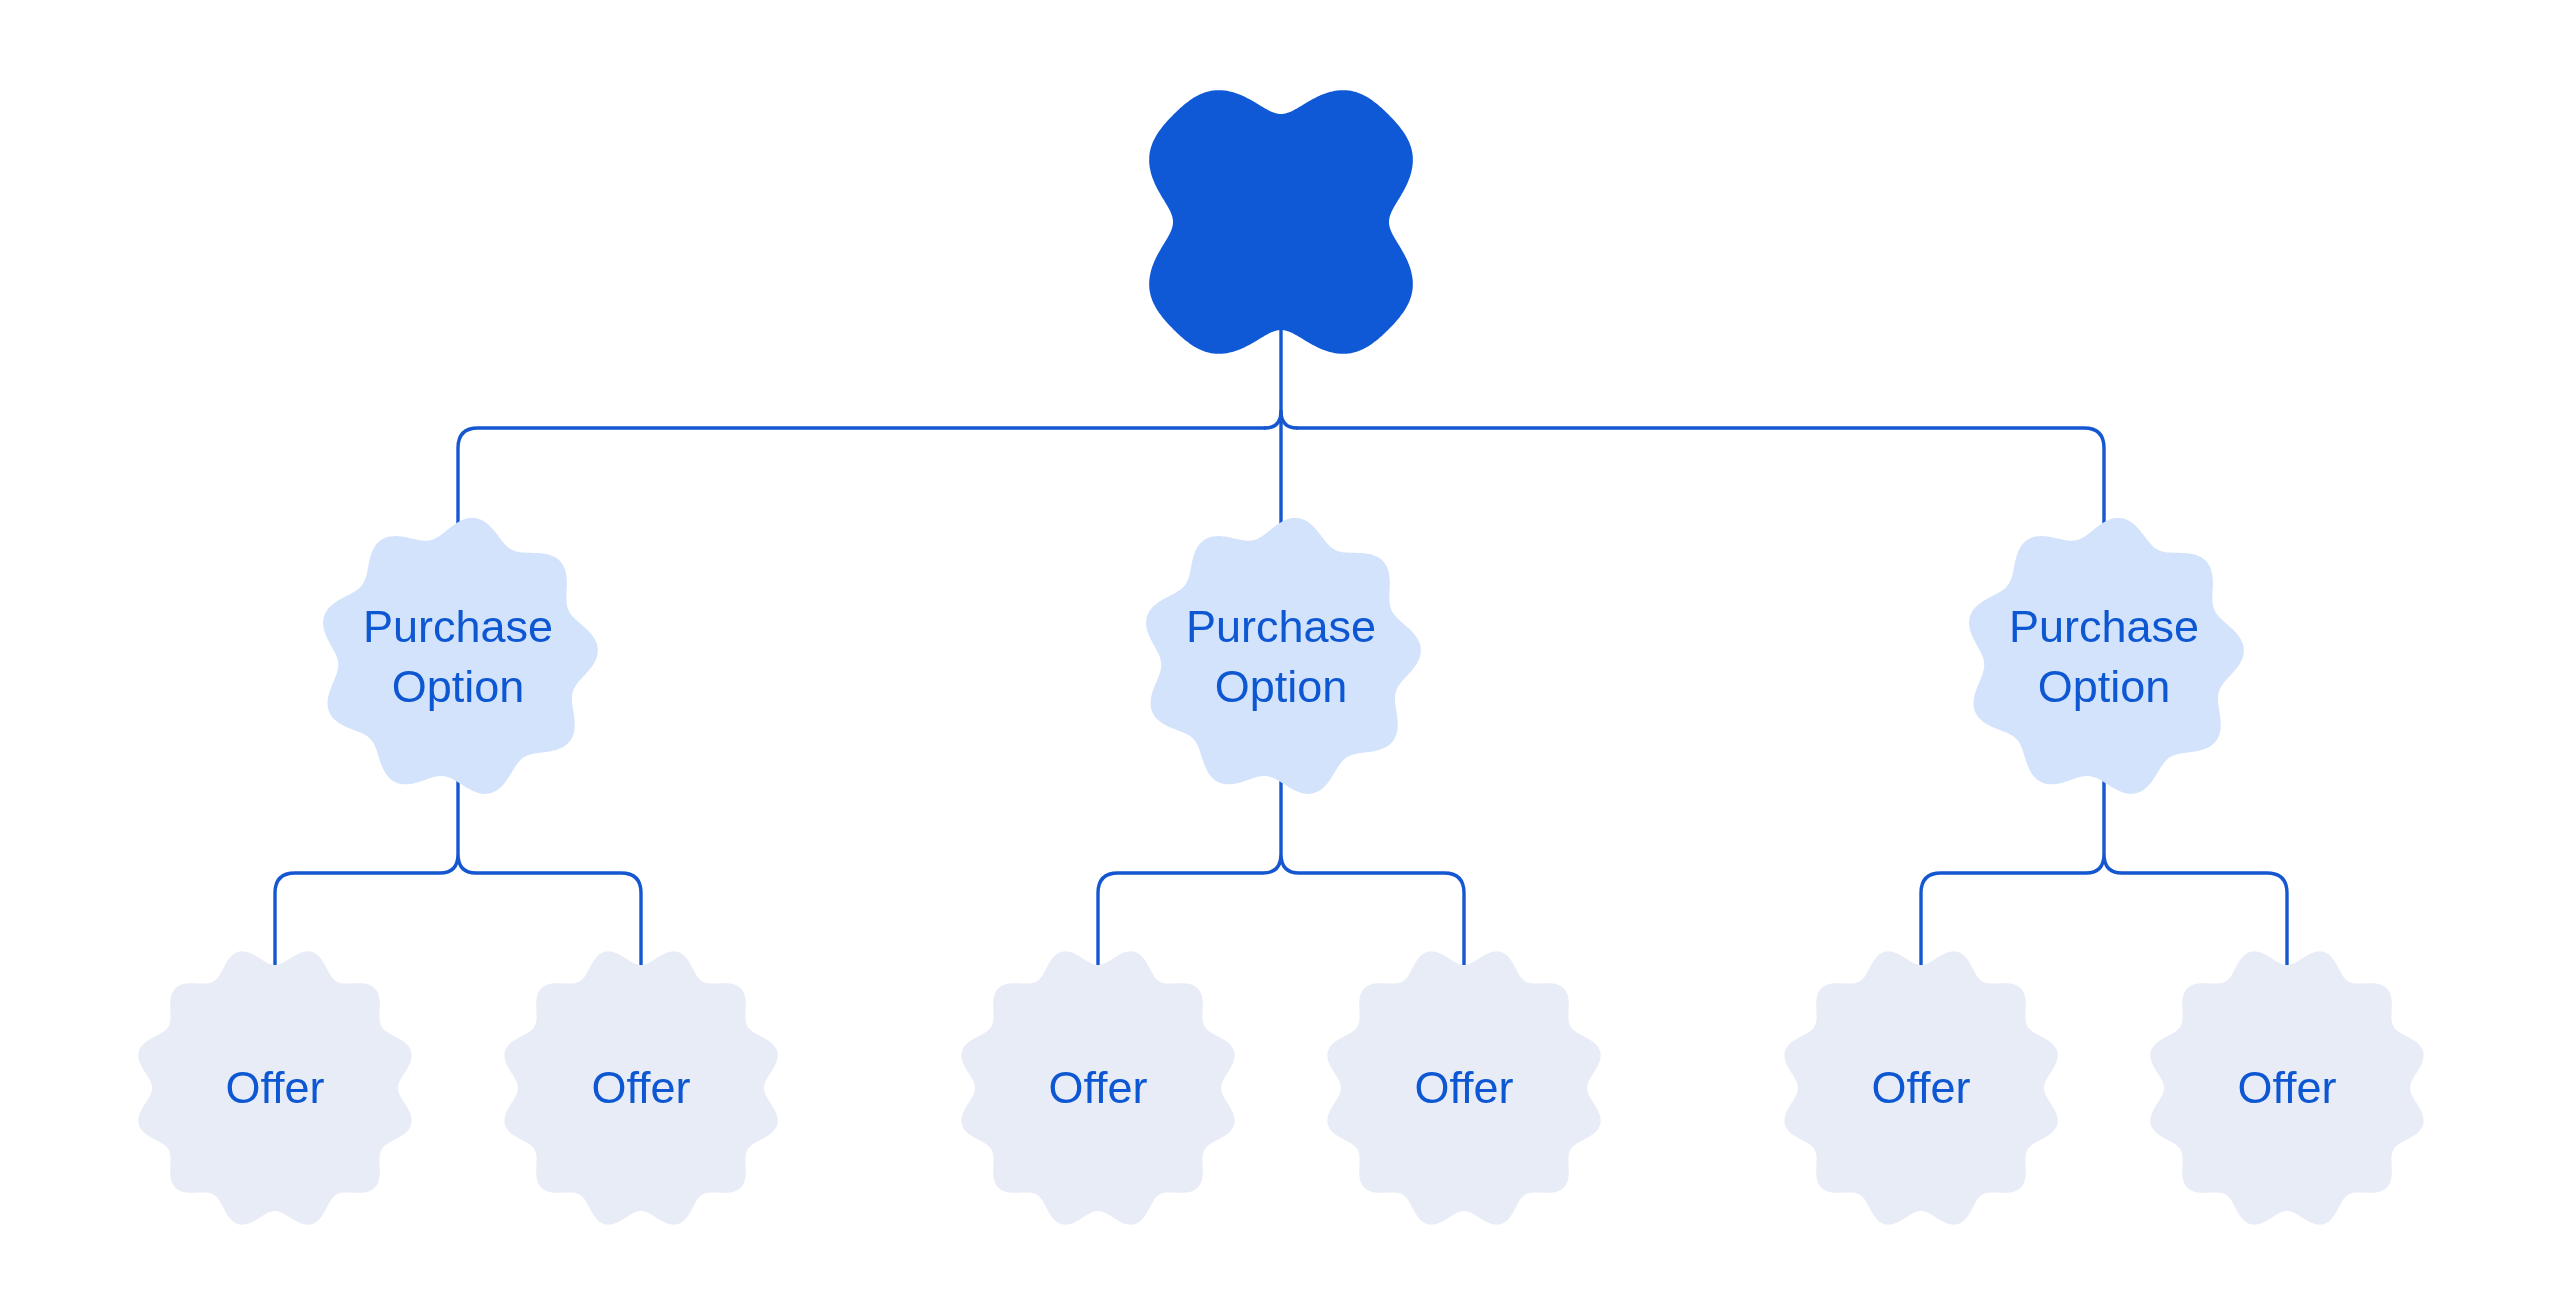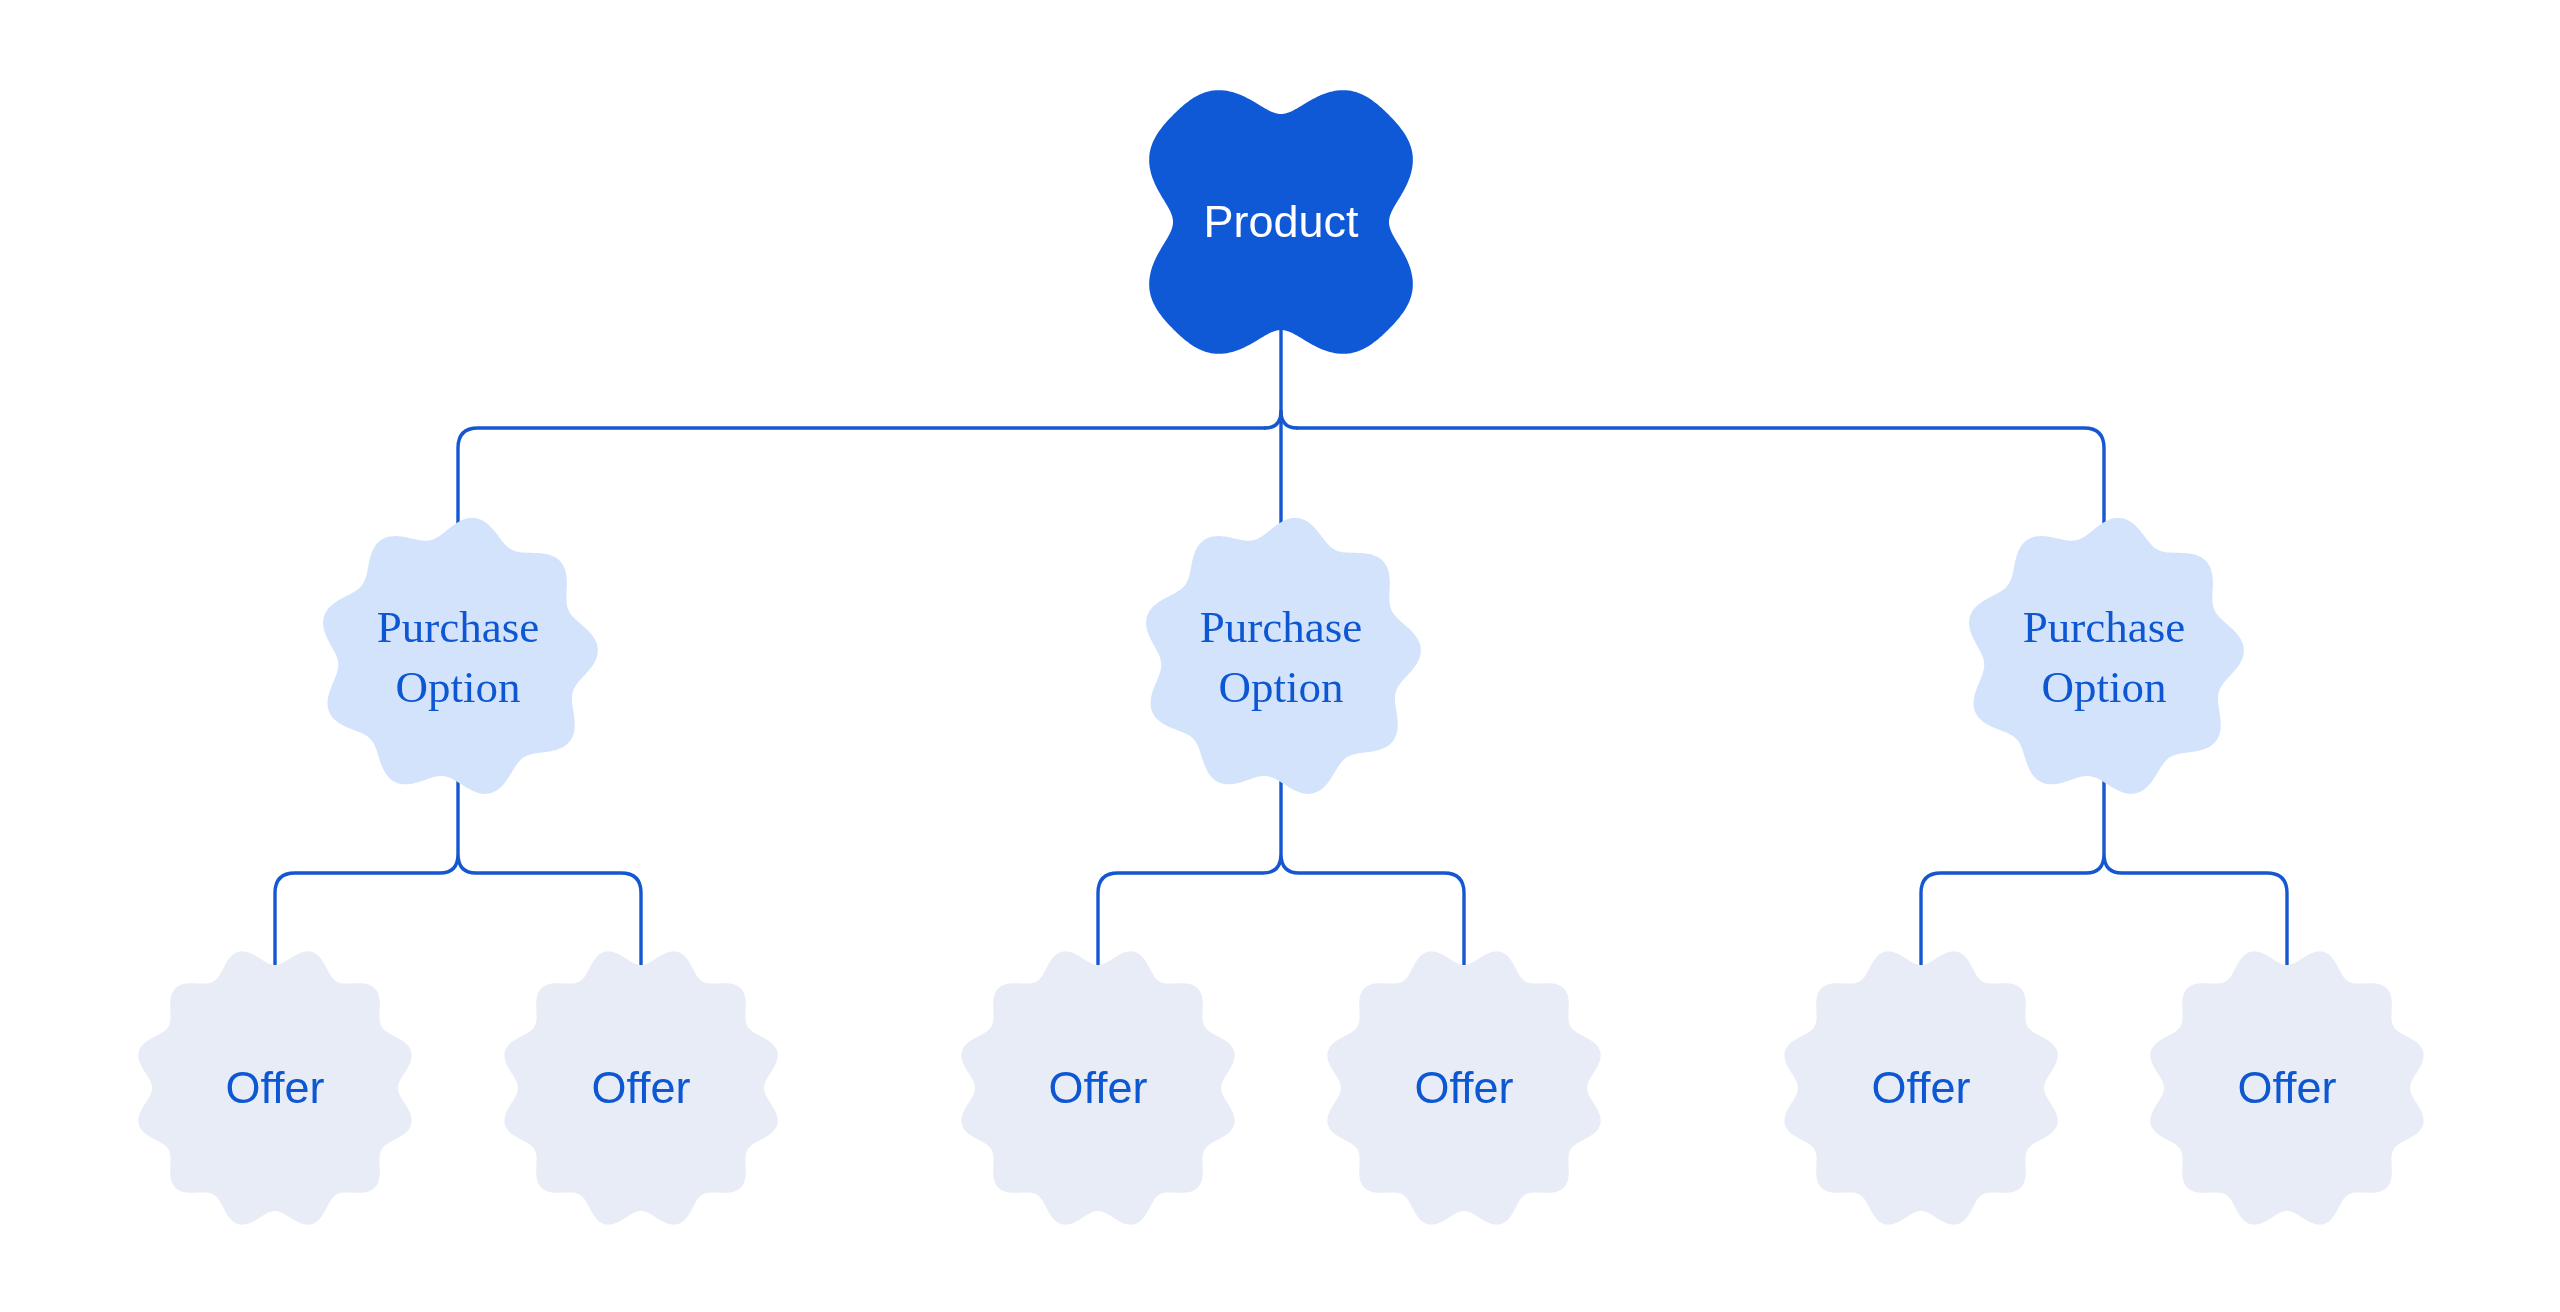--- a/index.html
+++ b/index.html
@@ -34,21 +34,21 @@
   .label{
     position:relative;
     width:240px;
     text-align:center;
     font-size:45px;
     line-height:60px;
     font-weight:400;
     color:var(--label-text,#0d57d2);
   }
   .label-product{color:var(--product-text,#ffffff);}
-  .label-purchase{width:230px;font-family:Liberation Serif, serif;}
+  .label-purchase{width:230px;}
 </style>
 </head>
 <body>
 
 <div class="stage">
 
   <svg class="connectors" viewBox="0 0 2560 1312">
 
     <path class="connector" d="M1281 320 L1281 560"></path>
     <path class="connector" d="M1281 411 Q1281 428 1265 428 M1281 411 Q1281 428 1297 428"></path>
@@ -71,21 +71,20 @@
          M2104 854 Q2104 873 2086 873
          M2104 854 Q2104 873 2122 873
          M2086 873 L1941 873 Q1921 873 1921 893 L1921 975
          M2122 873 L2267 873 Q2287 873 2287 893 L2287 975"></path>
   </svg>
 
   <div class="node" style="left:1121px;top:62px;">
     <svg class="blob" viewBox="-160 -160 320 320">
       <path class="blob-product" d="M108.0 0.0L108.0 0.9L108.1 1.9L108.2 2.8L108.4 3.8L108.6 4.7L108.9 5.7L109.2 6.7L109.5 7.7L109.9 8.6L110.3 9.7L110.8 10.7L111.3 11.7L111.8 12.7L112.4 13.8L113.0 14.9L113.6 16.0L114.2 17.1L114.9 18.2L115.6 19.3L116.3 20.5L117.0 21.7L117.8 22.9L118.5 24.1L119.2 25.3L120.0 26.6L120.7 27.9L121.5 29.2L122.2 30.5L122.9 31.8L123.6 33.1L124.3 34.5L125.0 35.8L125.7 37.2L126.3 38.6L126.9 40.0L127.5 41.4L128.0 42.8L128.6 44.3L129.1 45.7L129.5 47.1L129.9 48.6L130.3 50.0L130.6 51.5L130.9 52.9L131.2 54.3L131.4 55.8L131.6 57.2L131.7 58.6L131.8 60.1L131.8 61.5L131.8 62.9L131.8 64.3L131.7 65.7L131.6 67.0L131.4 68.4L131.2 69.7L130.9 71.1L130.6 72.4L130.3 73.7L129.9 75.0L129.5 76.3L129.0 77.5L128.6 78.8L128.1 80.0L127.5 81.2L126.9 82.4L126.3 83.6L125.7 84.8L125.0 85.9L124.4 87.1L123.7 88.2L122.9 89.3L122.2 90.4L121.4 91.5L120.6 92.6L119.8 93.6L119.0 94.7L118.2 95.7L117.4 96.7L116.5 97.8L115.6 98.8L114.8 99.8L113.9 100.8L113.0 101.7L112.1 102.7L111.2 103.7L110.3 104.6L109.3 105.6L108.4 106.5L107.5 107.5L106.5 108.4L105.6 109.3L104.6 110.3L103.7 111.2L102.7 112.1L101.7 113.0L100.8 113.9L99.8 114.8L98.8 115.6L97.8 116.5L96.7 117.4L95.7 118.2L94.7 119.0L93.6 119.8L92.6 120.6L91.5 121.4L90.4 122.2L89.3 122.9L88.2 123.7L87.1 124.4L85.9 125.0L84.8 125.7L83.6 126.3L82.4 126.9L81.2 127.5L80.0 128.1L78.8 128.6L77.5 129.0L76.3 129.5L75.0 129.9L73.7 130.3L72.4 130.6L71.1 130.9L69.7 131.2L68.4 131.4L67.0 131.6L65.7 131.7L64.3 131.8L62.9 131.8L61.5 131.8L60.1 131.8L58.6 131.7L57.2 131.6L55.8 131.4L54.3 131.2L52.9 130.9L51.5 130.6L50.0 130.3L48.6 129.9L47.1 129.5L45.7 129.1L44.3 128.6L42.8 128.0L41.4 127.5L40.0 126.9L38.6 126.3L37.2 125.7L35.8 125.0L34.5 124.3L33.1 123.6L31.8 122.9L30.5 122.2L29.2 121.5L27.9 120.7L26.6 120.0L25.3 119.2L24.1 118.5L22.9 117.8L21.7 117.0L20.5 116.3L19.3 115.6L18.2 114.9L17.1 114.2L16.0 113.6L14.9 113.0L13.8 112.4L12.7 111.8L11.7 111.3L10.7 110.8L9.7 110.3L8.6 109.9L7.7 109.5L6.7 109.2L5.7 108.9L4.7 108.6L3.8 108.4L2.8 108.2L1.9 108.1L0.9 108.0L0.0 108.0L-0.9 108.0L-1.9 108.1L-2.8 108.2L-3.8 108.4L-4.7 108.6L-5.7 108.9L-6.7 109.2L-7.7 109.5L-8.6 109.9L-9.7 110.3L-10.7 110.8L-11.7 111.3L-12.7 111.8L-13.8 112.4L-14.9 113.0L-16.0 113.6L-17.1 114.2L-18.2 114.9L-19.3 115.6L-20.5 116.3L-21.7 117.0L-22.9 117.8L-24.1 118.5L-25.3 119.2L-26.6 120.0L-27.9 120.7L-29.2 121.5L-30.5 122.2L-31.8 122.9L-33.1 123.6L-34.5 124.3L-35.8 125.0L-37.2 125.7L-38.6 126.3L-40.0 126.9L-41.4 127.5L-42.8 128.0L-44.3 128.6L-45.7 129.1L-47.1 129.5L-48.6 129.9L-50.0 130.3L-51.5 130.6L-52.9 130.9L-54.3 131.2L-55.8 131.4L-57.2 131.6L-58.6 131.7L-60.1 131.8L-61.5 131.8L-62.9 131.8L-64.3 131.8L-65.7 131.7L-67.0 131.6L-68.4 131.4L-69.7 131.2L-71.1 130.9L-72.4 130.6L-73.7 130.3L-75.0 129.9L-76.3 129.5L-77.5 129.0L-78.8 128.6L-80.0 128.1L-81.2 127.5L-82.4 126.9L-83.6 126.3L-84.8 125.7L-85.9 125.0L-87.1 124.4L-88.2 123.7L-89.3 122.9L-90.4 122.2L-91.5 121.4L-92.6 120.6L-93.6 119.8L-94.7 119.0L-95.7 118.2L-96.7 117.4L-97.8 116.5L-98.8 115.6L-99.8 114.8L-100.8 113.9L-101.7 113.0L-102.7 112.1L-103.7 111.2L-104.6 110.3L-105.6 109.3L-106.5 108.4L-107.5 107.5L-108.4 106.5L-109.3 105.6L-110.3 104.6L-111.2 103.7L-112.1 102.7L-113.0 101.7L-113.9 100.8L-114.8 99.8L-115.6 98.8L-116.5 97.8L-117.4 96.7L-118.2 95.7L-119.0 94.7L-119.8 93.6L-120.6 92.6L-121.4 91.5L-122.2 90.4L-122.9 89.3L-123.7 88.2L-124.4 87.1L-125.0 85.9L-125.7 84.8L-126.3 83.6L-126.9 82.4L-127.5 81.2L-128.1 80.0L-128.6 78.8L-129.0 77.5L-129.5 76.3L-129.9 75.0L-130.3 73.7L-130.6 72.4L-130.9 71.1L-131.2 69.7L-131.4 68.4L-131.6 67.0L-131.7 65.7L-131.8 64.3L-131.8 62.9L-131.8 61.5L-131.8 60.1L-131.7 58.6L-131.6 57.2L-131.4 55.8L-131.2 54.3L-130.9 52.9L-130.6 51.5L-130.3 50.0L-129.9 48.6L-129.5 47.1L-129.1 45.7L-128.6 44.3L-128.0 42.8L-127.5 41.4L-126.9 40.0L-126.3 38.6L-125.7 37.2L-125.0 35.8L-124.3 34.5L-123.6 33.1L-122.9 31.8L-122.2 30.5L-121.5 29.2L-120.7 27.9L-120.0 26.6L-119.2 25.3L-118.5 24.1L-117.8 22.9L-117.0 21.7L-116.3 20.5L-115.6 19.3L-114.9 18.2L-114.2 17.1L-113.6 16.0L-113.0 14.9L-112.4 13.8L-111.8 12.7L-111.3 11.7L-110.8 10.7L-110.3 9.7L-109.9 8.6L-109.5 7.7L-109.2 6.7L-108.9 5.7L-108.6 4.7L-108.4 3.8L-108.2 2.8L-108.1 1.9L-108.0 0.9L-108.0 0.0L-108.0 -0.9L-108.1 -1.9L-108.2 -2.8L-108.4 -3.8L-108.6 -4.7L-108.9 -5.7L-109.2 -6.7L-109.5 -7.7L-109.9 -8.6L-110.3 -9.7L-110.8 -10.7L-111.3 -11.7L-111.8 -12.7L-112.4 -13.8L-113.0 -14.9L-113.6 -16.0L-114.2 -17.1L-114.9 -18.2L-115.6 -19.3L-116.3 -20.5L-117.0 -21.7L-117.8 -22.9L-118.5 -24.1L-119.2 -25.3L-120.0 -26.6L-120.7 -27.9L-121.5 -29.2L-122.2 -30.5L-122.9 -31.8L-123.6 -33.1L-124.3 -34.5L-125.0 -35.8L-125.7 -37.2L-126.3 -38.6L-126.9 -40.0L-127.5 -41.4L-128.0 -42.8L-128.6 -44.3L-129.1 -45.7L-129.5 -47.1L-129.9 -48.6L-130.3 -50.0L-130.6 -51.5L-130.9 -52.9L-131.2 -54.3L-131.4 -55.8L-131.6 -57.2L-131.7 -58.6L-131.8 -60.1L-131.8 -61.5L-131.8 -62.9L-131.8 -64.3L-131.7 -65.7L-131.6 -67.0L-131.4 -68.4L-131.2 -69.7L-130.9 -71.1L-130.6 -72.4L-130.3 -73.7L-129.9 -75.0L-129.5 -76.3L-129.0 -77.5L-128.6 -78.8L-128.1 -80.0L-127.5 -81.2L-126.9 -82.4L-126.3 -83.6L-125.7 -84.8L-125.0 -85.9L-124.4 -87.1L-123.7 -88.2L-122.9 -89.3L-122.2 -90.4L-121.4 -91.5L-120.6 -92.6L-119.8 -93.6L-119.0 -94.7L-118.2 -95.7L-117.4 -96.7L-116.5 -97.8L-115.6 -98.8L-114.8 -99.8L-113.9 -100.8L-113.0 -101.7L-112.1 -102.7L-111.2 -103.7L-110.3 -104.6L-109.3 -105.6L-108.4 -106.5L-107.5 -107.5L-106.5 -108.4L-105.6 -109.3L-104.6 -110.3L-103.7 -111.2L-102.7 -112.1L-101.7 -113.0L-100.8 -113.9L-99.8 -114.8L-98.8 -115.6L-97.8 -116.5L-96.7 -117.4L-95.7 -118.2L-94.7 -119.0L-93.6 -119.8L-92.6 -120.6L-91.5 -121.4L-90.4 -122.2L-89.3 -122.9L-88.2 -123.7L-87.1 -124.4L-85.9 -125.0L-84.8 -125.7L-83.6 -126.3L-82.4 -126.9L-81.2 -127.5L-80.0 -128.1L-78.8 -128.6L-77.5 -129.0L-76.3 -129.5L-75.0 -129.9L-73.7 -130.3L-72.4 -130.6L-71.1 -130.9L-69.7 -131.2L-68.4 -131.4L-67.0 -131.6L-65.7 -131.7L-64.3 -131.8L-62.9 -131.8L-61.5 -131.8L-60.1 -131.8L-58.6 -131.7L-57.2 -131.6L-55.8 -131.4L-54.3 -131.2L-52.9 -130.9L-51.5 -130.6L-50.0 -130.3L-48.6 -129.9L-47.1 -129.5L-45.7 -129.1L-44.3 -128.6L-42.8 -128.0L-41.4 -127.5L-40.0 -126.9L-38.6 -126.3L-37.2 -125.7L-35.8 -125.0L-34.5 -124.3L-33.1 -123.6L-31.8 -122.9L-30.5 -122.2L-29.2 -121.5L-27.9 -120.7L-26.6 -120.0L-25.3 -119.2L-24.1 -118.5L-22.9 -117.8L-21.7 -117.0L-20.5 -116.3L-19.3 -115.6L-18.2 -114.9L-17.1 -114.2L-16.0 -113.6L-14.9 -113.0L-13.8 -112.4L-12.7 -111.8L-11.7 -111.3L-10.7 -110.8L-9.7 -110.3L-8.6 -109.9L-7.7 -109.5L-6.7 -109.2L-5.7 -108.9L-4.7 -108.6L-3.8 -108.4L-2.8 -108.2L-1.9 -108.1L-0.9 -108.0L-0.0 -108.0L0.9 -108.0L1.9 -108.1L2.8 -108.2L3.8 -108.4L4.7 -108.6L5.7 -108.9L6.7 -109.2L7.7 -109.5L8.6 -109.9L9.7 -110.3L10.7 -110.8L11.7 -111.3L12.7 -111.8L13.8 -112.4L14.9 -113.0L16.0 -113.6L17.1 -114.2L18.2 -114.9L19.3 -115.6L20.5 -116.3L21.7 -117.0L22.9 -117.8L24.1 -118.5L25.3 -119.2L26.6 -120.0L27.9 -120.7L29.2 -121.5L30.5 -122.2L31.8 -122.9L33.1 -123.6L34.5 -124.3L35.8 -125.0L37.2 -125.7L38.6 -126.3L40.0 -126.9L41.4 -127.5L42.8 -128.0L44.3 -128.6L45.7 -129.1L47.1 -129.5L48.6 -129.9L50.0 -130.3L51.5 -130.6L52.9 -130.9L54.3 -131.2L55.8 -131.4L57.2 -131.6L58.6 -131.7L60.1 -131.8L61.5 -131.8L62.9 -131.8L64.3 -131.8L65.7 -131.7L67.0 -131.6L68.4 -131.4L69.7 -131.2L71.1 -130.9L72.4 -130.6L73.7 -130.3L75.0 -129.9L76.3 -129.5L77.5 -129.0L78.8 -128.6L80.0 -128.1L81.2 -127.5L82.4 -126.9L83.6 -126.3L84.8 -125.7L85.9 -125.0L87.1 -124.4L88.2 -123.7L89.3 -122.9L90.4 -122.2L91.5 -121.4L92.6 -120.6L93.6 -119.8L94.7 -119.0L95.7 -118.2L96.7 -117.4L97.8 -116.5L98.8 -115.6L99.8 -114.8L100.8 -113.9L101.7 -113.0L102.7 -112.1L103.7 -111.2L104.6 -110.3L105.6 -109.3L106.5 -108.4L107.5 -107.5L108.4 -106.5L109.3 -105.6L110.3 -104.6L111.2 -103.7L112.1 -102.7L113.0 -101.7L113.9 -100.8L114.8 -99.8L115.6 -98.8L116.5 -97.8L117.4 -96.7L118.2 -95.7L119.0 -94.7L119.8 -93.6L120.6 -92.6L121.4 -91.5L122.2 -90.4L122.9 -89.3L123.7 -88.2L124.4 -87.1L125.0 -85.9L125.7 -84.8L126.3 -83.6L126.9 -82.4L127.5 -81.2L128.1 -80.0L128.6 -78.8L129.0 -77.5L129.5 -76.3L129.9 -75.0L130.3 -73.7L130.6 -72.4L130.9 -71.1L131.2 -69.7L131.4 -68.4L131.6 -67.0L131.7 -65.7L131.8 -64.3L131.8 -62.9L131.8 -61.5L131.8 -60.1L131.7 -58.6L131.6 -57.2L131.4 -55.8L131.2 -54.3L130.9 -52.9L130.6 -51.5L130.3 -50.0L129.9 -48.6L129.5 -47.1L129.1 -45.7L128.6 -44.3L128.0 -42.8L127.5 -41.4L126.9 -40.0L126.3 -38.6L125.7 -37.2L125.0 -35.8L124.3 -34.5L123.6 -33.1L122.9 -31.8L122.2 -30.5L121.5 -29.2L120.7 -27.9L120.0 -26.6L119.2 -25.3L118.5 -24.1L117.8 -22.9L117.0 -21.7L116.3 -20.5L115.6 -19.3L114.9 -18.2L114.2 -17.1L113.6 -16.0L113.0 -14.9L112.4 -13.8L111.8 -12.7L111.3 -11.7L110.8 -10.7L110.3 -9.7L109.9 -8.6L109.5 -7.7L109.2 -6.7L108.9 -5.7L108.6 -4.7L108.4 -3.8L108.2 -2.8L108.1 -1.9L108.0 -0.9Z"></path>
     </svg>
-    <div class="label label-product">Product</div>
   </div>
 
   <div class="node" style="left:298px;top:497px;">
     <svg class="blob" viewBox="-160 -160 320 320">
       <path class="blob-purchase" d="M138.8 0.0L138.4 1.2L137.9 2.4L137.4 3.6L136.8 4.8L136.1 5.9L135.5 7.1L134.7 8.2L134.0 9.4L133.1 10.5L132.3 11.6L131.4 12.7L130.6 13.7L129.7 14.8L128.7 15.8L127.8 16.8L126.9 17.8L126.0 18.8L125.1 19.8L124.2 20.8L123.3 21.7L122.4 22.7L121.6 23.6L120.8 24.6L120.0 25.5L119.3 26.5L118.6 27.4L118.0 28.3L117.4 29.3L116.8 30.2L116.3 31.2L115.8 32.1L115.4 33.1L115.1 34.1L114.8 35.1L114.5 36.1L114.3 37.1L114.1 38.2L114.0 39.3L113.9 40.3L113.9 41.5L113.9 42.6L114.0 43.8L114.1 44.9L114.2 46.1L114.3 47.3L114.5 48.6L114.7 49.9L114.8 51.1L115.1 52.4L115.3 53.8L115.5 55.1L115.7 56.4L115.9 57.8L116.1 59.1L116.3 60.5L116.4 61.9L116.5 63.3L116.6 64.7L116.7 66.0L116.7 67.4L116.7 68.8L116.7 70.1L116.6 71.4L116.4 72.7L116.2 74.0L116.0 75.3L115.6 76.5L115.3 77.7L114.8 78.9L114.3 80.1L113.8 81.2L113.2 82.2L112.5 83.3L111.8 84.3L111.0 85.2L110.2 86.1L109.3 86.9L108.3 87.7L107.4 88.5L106.3 89.2L105.2 89.9L104.1 90.5L102.9 91.1L101.7 91.6L100.5 92.1L99.2 92.5L97.9 92.9L96.6 93.3L95.3 93.6L93.9 93.9L92.6 94.2L91.2 94.4L89.8 94.7L88.5 94.9L87.1 95.1L85.8 95.2L84.4 95.4L83.1 95.6L81.8 95.7L80.5 95.9L79.2 96.1L78.0 96.3L76.7 96.5L75.6 96.7L74.4 97.0L73.3 97.2L72.2 97.5L71.1 97.9L70.1 98.2L69.1 98.6L68.1 99.1L67.1 99.6L66.2 100.1L65.4 100.6L64.5 101.3L63.7 101.9L62.9 102.6L62.1 103.4L61.3 104.1L60.6 105.0L59.9 105.9L59.2 106.8L58.5 107.7L57.8 108.7L57.1 109.7L56.5 110.8L55.8 111.9L55.1 113.0L54.4 114.1L53.8 115.3L53.1 116.4L52.4 117.6L51.6 118.8L50.9 119.9L50.2 121.1L49.4 122.2L48.6 123.4L47.8 124.5L47.0 125.6L46.1 126.7L45.2 127.7L44.3 128.7L43.4 129.6L42.4 130.6L41.4 131.4L40.4 132.2L39.4 133.0L38.3 133.7L37.2 134.3L36.1 134.8L35.0 135.3L33.8 135.8L32.7 136.1L31.5 136.4L30.3 136.6L29.1 136.8L27.8 136.8L26.6 136.9L25.4 136.8L24.1 136.7L22.8 136.5L21.6 136.2L20.3 135.9L19.0 135.5L17.8 135.1L16.5 134.6L15.3 134.1L14.0 133.5L12.8 132.9L11.6 132.3L10.4 131.6L9.2 131.0L8.0 130.3L6.8 129.5L5.6 128.8L4.5 128.1L3.3 127.3L2.2 126.6L1.1 125.9L0.0 125.2L-1.1 124.5L-2.2 123.9L-3.2 123.2L-4.3 122.7L-5.3 122.1L-6.4 121.6L-7.4 121.1L-8.4 120.7L-9.5 120.3L-10.5 119.9L-11.5 119.7L-12.6 119.4L-13.6 119.2L-14.6 119.1L-15.7 119.0L-16.7 119.0L-17.8 119.0L-18.9 119.1L-20.0 119.2L-21.1 119.4L-22.2 119.6L-23.3 119.8L-24.4 120.1L-25.6 120.4L-26.8 120.8L-28.0 121.2L-29.2 121.6L-30.4 122.0L-31.7 122.4L-32.9 122.9L-34.2 123.3L-35.5 123.7L-36.8 124.2L-38.1 124.6L-39.4 125.0L-40.7 125.4L-42.1 125.8L-43.4 126.1L-44.8 126.4L-46.1 126.7L-47.4 126.9L-48.8 127.1L-50.1 127.2L-51.4 127.3L-52.7 127.3L-54.0 127.3L-55.3 127.2L-56.6 127.0L-57.8 126.8L-59.0 126.5L-60.2 126.2L-61.3 125.8L-62.5 125.3L-63.6 124.7L-64.6 124.1L-65.6 123.5L-66.6 122.7L-67.6 121.9L-68.5 121.1L-69.4 120.2L-70.2 119.2L-71.0 118.2L-71.8 117.2L-72.5 116.1L-73.2 114.9L-73.9 113.8L-74.5 112.6L-75.1 111.3L-75.6 110.1L-76.2 108.8L-76.7 107.5L-77.2 106.2L-77.6 104.9L-78.1 103.6L-78.5 102.3L-78.9 101.0L-79.3 99.7L-79.7 98.4L-80.1 97.2L-80.5 95.9L-80.9 94.7L-81.3 93.5L-81.7 92.3L-82.1 91.2L-82.6 90.1L-83.0 89.0L-83.5 88.0L-84.0 87.0L-84.6 86.1L-85.1 85.1L-85.7 84.3L-86.4 83.4L-87.1 82.6L-87.8 81.8L-88.5 81.1L-89.3 80.4L-90.1 79.7L-91.0 79.1L-91.9 78.5L-92.9 77.9L-93.9 77.4L-94.9 76.8L-95.9 76.3L-97.0 75.8L-98.2 75.3L-99.3 74.8L-100.5 74.4L-101.7 73.9L-102.9 73.4L-104.2 73.0L-105.4 72.5L-106.7 72.0L-108.0 71.5L-109.3 71.0L-110.5 70.4L-111.8 69.9L-113.1 69.3L-114.3 68.7L-115.5 68.1L-116.7 67.4L-117.9 66.7L-119.0 66.0L-120.1 65.2L-121.2 64.4L-122.2 63.6L-123.2 62.8L-124.1 61.9L-125.0 60.9L-125.8 60.0L-126.5 59.0L-127.2 58.0L-127.8 56.9L-128.4 55.8L-128.9 54.7L-129.3 53.6L-129.6 52.4L-129.9 51.2L-130.2 50.0L-130.3 48.7L-130.4 47.5L-130.4 46.2L-130.4 44.9L-130.3 43.6L-130.2 42.3L-130.0 41.0L-129.7 39.7L-129.4 38.3L-129.1 37.0L-128.7 35.7L-128.3 34.4L-127.8 33.1L-127.4 31.8L-126.9 30.5L-126.4 29.2L-125.9 27.9L-125.4 26.6L-124.8 25.4L-124.3 24.2L-123.8 22.9L-123.3 21.7L-122.8 20.6L-122.4 19.4L-121.9 18.2L-121.5 17.1L-121.2 16.0L-120.8 14.8L-120.5 13.7L-120.3 12.6L-120.1 11.6L-119.9 10.5L-119.8 9.4L-119.8 8.4L-119.8 7.3L-119.8 6.3L-119.9 5.2L-120.1 4.2L-120.3 3.2L-120.6 2.1L-120.9 1.1L-121.2 0.0L-121.6 -1.1L-122.1 -2.1L-122.5 -3.2L-123.1 -4.3L-123.6 -5.4L-124.2 -6.5L-124.8 -7.6L-125.4 -8.8L-126.1 -9.9L-126.7 -11.1L-127.4 -12.3L-128.0 -13.5L-128.7 -14.7L-129.3 -15.9L-129.9 -17.1L-130.6 -18.3L-131.2 -19.6L-131.7 -20.9L-132.3 -22.1L-132.7 -23.4L-133.2 -24.7L-133.6 -26.0L-134.0 -27.3L-134.3 -28.5L-134.5 -29.8L-134.7 -31.1L-134.8 -32.4L-134.9 -33.6L-134.9 -34.9L-134.8 -36.1L-134.7 -37.4L-134.5 -38.6L-134.2 -39.8L-133.9 -40.9L-133.5 -42.1L-133.0 -43.2L-132.4 -44.3L-131.8 -45.4L-131.1 -46.4L-130.4 -47.5L-129.6 -48.5L-128.8 -49.4L-127.9 -50.4L-126.9 -51.3L-125.9 -52.1L-124.9 -53.0L-123.8 -53.8L-122.7 -54.6L-121.5 -55.4L-120.4 -56.1L-119.2 -56.9L-118.0 -57.5L-116.8 -58.2L-115.6 -58.9L-114.4 -59.5L-113.2 -60.2L-111.9 -60.8L-110.8 -61.4L-109.6 -62.0L-108.4 -62.6L-107.3 -63.2L-106.2 -63.8L-105.1 -64.4L-104.1 -65.0L-103.1 -65.7L-102.1 -66.3L-101.2 -67.0L-100.3 -67.6L-99.4 -68.3L-98.6 -69.1L-97.9 -69.8L-97.1 -70.6L-96.5 -71.4L-95.8 -72.2L-95.2 -73.1L-94.7 -74.0L-94.2 -74.9L-93.7 -75.9L-93.3 -76.9L-92.9 -77.9L-92.5 -79.0L-92.1 -80.1L-91.8 -81.2L-91.5 -82.4L-91.2 -83.6L-90.9 -84.8L-90.7 -86.1L-90.4 -87.3L-90.2 -88.6L-89.9 -89.9L-89.7 -91.3L-89.4 -92.6L-89.1 -93.9L-88.9 -95.3L-88.6 -96.6L-88.2 -98.0L-87.9 -99.3L-87.5 -100.6L-87.1 -102.0L-86.6 -103.3L-86.2 -104.5L-85.7 -105.8L-85.1 -107.0L-84.5 -108.2L-83.9 -109.3L-83.2 -110.4L-82.5 -111.5L-81.7 -112.5L-80.9 -113.4L-80.1 -114.3L-79.2 -115.2L-78.2 -116.0L-77.3 -116.7L-76.2 -117.4L-75.2 -118.0L-74.1 -118.6L-73.0 -119.1L-71.8 -119.5L-70.6 -119.9L-69.4 -120.2L-68.1 -120.4L-66.9 -120.6L-65.6 -120.8L-64.3 -120.8L-62.9 -120.9L-61.6 -120.9L-60.2 -120.8L-58.9 -120.7L-57.5 -120.5L-56.1 -120.4L-54.8 -120.2L-53.4 -119.9L-52.0 -119.7L-50.7 -119.4L-49.3 -119.1L-48.0 -118.8L-46.7 -118.5L-45.4 -118.2L-44.1 -117.9L-42.8 -117.7L-41.6 -117.4L-40.3 -117.1L-39.1 -116.9L-37.9 -116.7L-36.7 -116.6L-35.6 -116.4L-34.5 -116.3L-33.3 -116.3L-32.2 -116.3L-31.2 -116.3L-30.1 -116.4L-29.1 -116.5L-28.0 -116.7L-27.0 -116.9L-26.0 -117.2L-25.0 -117.5L-24.0 -117.9L-23.0 -118.4L-22.0 -118.9L-21.1 -119.4L-20.1 -120.0L-19.1 -120.6L-18.1 -121.2L-17.1 -121.9L-16.1 -122.7L-15.2 -123.4L-14.2 -124.2L-13.1 -125.0L-12.1 -125.9L-11.1 -126.7L-10.0 -127.6L-9.0 -128.4L-7.9 -129.3L-6.8 -130.1L-5.7 -130.9L-4.6 -131.8L-3.5 -132.6L-2.3 -133.3L-1.2 -134.1L-0.0 -134.8L1.2 -135.5L2.4 -136.1L3.6 -136.7L4.8 -137.2L6.0 -137.7L7.2 -138.1L8.5 -138.4L9.7 -138.7L10.9 -138.9L12.2 -139.1L13.4 -139.1L14.6 -139.2L15.8 -139.1L17.1 -139.0L18.3 -138.7L19.5 -138.5L20.6 -138.1L21.8 -137.7L23.0 -137.2L24.1 -136.7L25.2 -136.1L26.3 -135.4L27.4 -134.7L28.5 -133.9L29.5 -133.0L30.5 -132.2L31.5 -131.2L32.5 -130.3L33.4 -129.3L34.4 -128.3L35.3 -127.3L36.2 -126.2L37.1 -125.1L37.9 -124.0L38.8 -123.0L39.6 -121.9L40.4 -120.8L41.2 -119.7L42.0 -118.7L42.8 -117.7L43.6 -116.6L44.4 -115.7L45.2 -114.7L46.0 -113.8L46.8 -112.9L47.6 -112.1L48.4 -111.3L49.2 -110.5L50.0 -109.8L50.9 -109.1L51.8 -108.5L52.6 -107.9L53.5 -107.4L54.5 -106.9L55.4 -106.5L56.4 -106.1L57.4 -105.8L58.5 -105.5L59.5 -105.2L60.6 -105.0L61.7 -104.8L62.9 -104.6L64.1 -104.5L65.3 -104.4L66.5 -104.4L67.7 -104.3L69.0 -104.3L70.3 -104.2L71.6 -104.2L73.0 -104.2L74.3 -104.2L75.7 -104.1L77.0 -104.1L78.4 -104.1L79.8 -104.0L81.2 -103.9L82.6 -103.8L83.9 -103.6L85.3 -103.5L86.6 -103.3L88.0 -103.0L89.3 -102.7L90.6 -102.4L91.9 -102.0L93.1 -101.6L94.3 -101.1L95.5 -100.6L96.6 -100.0L97.7 -99.4L98.7 -98.7L99.7 -98.0L100.6 -97.2L101.5 -96.4L102.4 -95.5L103.2 -94.5L103.9 -93.6L104.6 -92.5L105.2 -91.5L105.8 -90.4L106.3 -89.2L106.8 -88.0L107.2 -86.8L107.5 -85.5L107.9 -84.3L108.1 -83.0L108.3 -81.6L108.5 -80.3L108.6 -78.9L108.7 -77.6L108.8 -76.2L108.8 -74.8L108.8 -73.4L108.8 -72.0L108.8 -70.6L108.7 -69.3L108.7 -67.9L108.6 -66.6L108.5 -65.2L108.5 -63.9L108.4 -62.6L108.4 -61.3L108.4 -60.1L108.3 -58.8L108.4 -57.6L108.4 -56.4L108.5 -55.3L108.6 -54.1L108.7 -53.0L108.9 -51.9L109.1 -50.9L109.4 -49.9L109.7 -48.8L110.1 -47.9L110.5 -46.9L110.9 -45.9L111.4 -45.0L112.0 -44.1L112.6 -43.2L113.2 -42.3L113.9 -41.5L114.7 -40.6L115.4 -39.7L116.3 -38.9L117.1 -38.1L118.0 -37.2L118.9 -36.4L119.9 -35.5L120.8 -34.7L121.8 -33.8L122.9 -32.9L123.9 -32.0L124.9 -31.1L125.9 -30.2L126.9 -29.3L128.0 -28.4L129.0 -27.4L130.0 -26.4L130.9 -25.4L131.8 -24.4L132.7 -23.4L133.6 -22.4L134.4 -21.3L135.2 -20.2L135.9 -19.1L136.6 -18.0L137.2 -16.8L137.8 -15.7L138.3 -14.5L138.7 -13.4L139.1 -12.2L139.4 -11.0L139.6 -9.8L139.7 -8.5L139.8 -7.3L139.8 -6.1L139.7 -4.9L139.6 -3.7L139.4 -2.4L139.1 -1.2Z"></path>
     </svg>
     <div class="label label-purchase">Purchase Option</div>
   </div>
 
   <div class="node" style="left:1121px;top:497px;">

